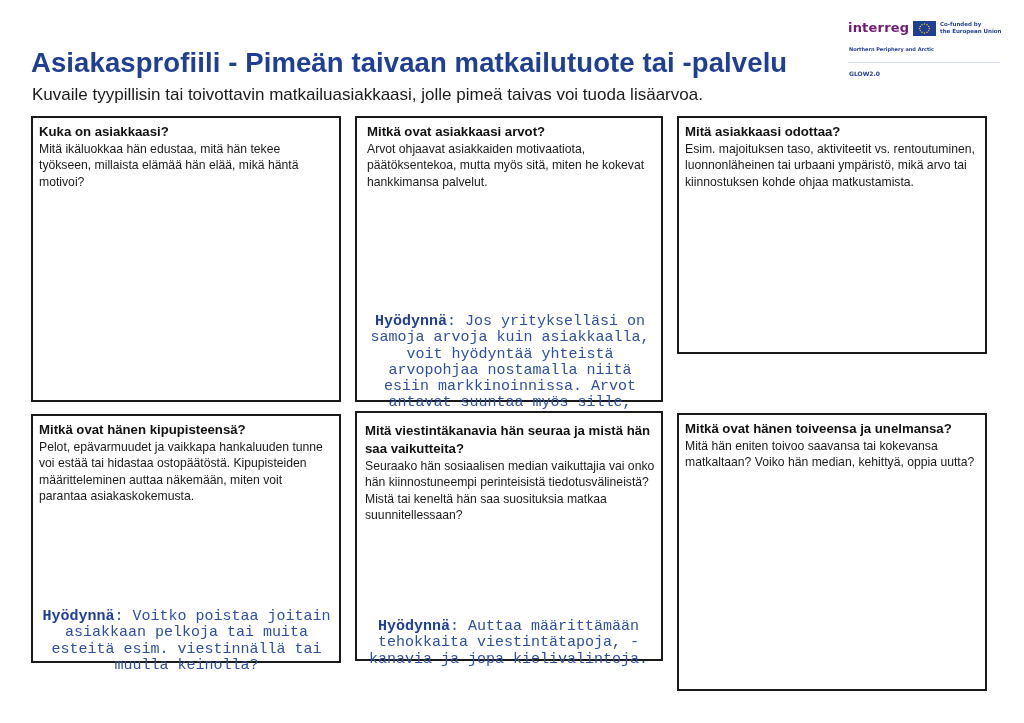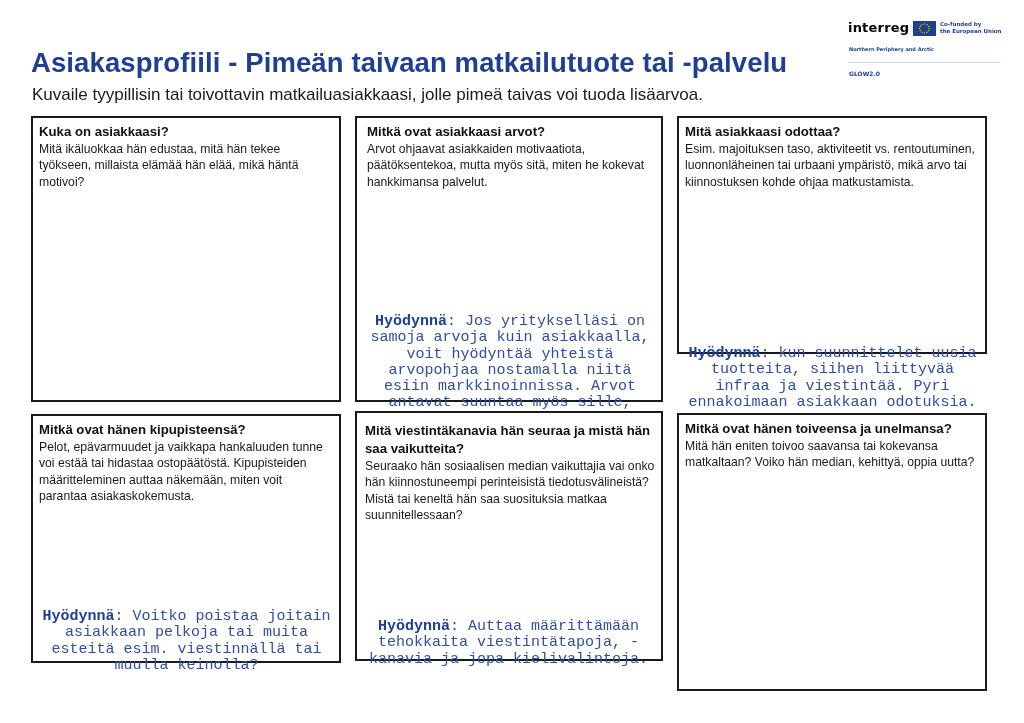--- a/index.html
+++ b/index.html
@@ -15,21 +15,21 @@
   .subtitle {
     position: absolute; left: 32px; top: 85px;
     font-family: "Liberation Sans", "DejaVu Sans", sans-serif;
     font-size: 17px; color: #1a1a1a; white-space: nowrap;
   }
 
   
   .logo { position: absolute; left: 848px; top: 18px; width: 160px; height: 64px; }
   .logo .interreg {
     position: absolute; left: 0; top: 2px;
-    font-family: "DejaVu Sans", sans-serif; font-weight: bold; font-size: 13px; color: #000000;
+    font-family: "DejaVu Sans", sans-serif; font-weight: bold; font-size: 13px; color: #701a75;
     letter-spacing: 0.2px;
   }
   .logo .eu-flag {
     position: absolute; left: 65px; top: 3px; width: 23px; height: 15px; background: #1f3f94;
   }
   .logo .eu-flag svg { display: block; }
   .logo .cofund {
     position: absolute; left: 92px; top: 3px;
     font-family: "DejaVu Sans", sans-serif; font-weight: bold; font-size: 5.5px; line-height: 7px; color: #1f3f94;
   }
@@ -126,21 +126,20 @@
     <div class="card-body">Arvot ohjaavat asiakkaiden motivaatiota, päätöksentekoa, mutta myös sitä, miten he kokevat hankkimansa palvelut.</div>
   </div>
   <div class="hint" style="top:196px; left:10px;"><b>Hyödynnä</b><span>: Jos yritykselläsi on samoja arvoja kuin asiakkaalla, voit hyödyntää yhteistä arvopohjaa nostamalla niitä esiin markkinoinnissa. Arvot antavat suuntaa myös sille, miten voit parantaa palveluitasi sopimaan paremmin tälle asiakkaalle.</span></div>
 </div>
 
 <div class="card c3">
   <div class="inner">
     <div class="card-title">Mitä asiakkaasi odottaa?</div>
     <div class="card-body">Esim. majoituksen taso, aktiviteetit vs. rentoutuminen, luonnonläheinen tai urbaani ympäristö, mikä arvo tai kiinnostuksen kohde ohjaa matkustamista.</div>
   </div>
-  <div class="hint" style="top:228px;"><b>Hyödynnä</b><span>: kun suunnittelet uusia tuotteita, siihen liittyvää infraa ja viestintää. Pyri ennakoimaan asiakkaan odotuksia.</span></div>
 </div>
 
 <div class="card c4">
   <div class="inner">
     <div class="card-title">Mitkä ovat hänen kipupisteensä?</div>
     <div class="card-body">Pelot, epävarmuudet ja vaikkapa hankaluuden tunne voi estää tai hidastaa ostopäätöstä. Kipupisteiden määritteleminen auttaa näkemään, miten voit parantaa asiakaskokemusta.</div>
   </div>
   <div class="hint" style="top:193px;"><b>Hyödynnä</b><span>: Voitko poistaa joitain asiakkaan pelkoja tai muita esteitä esim. viestinnällä tai muulla keinolla?</span></div>
 </div>
 

